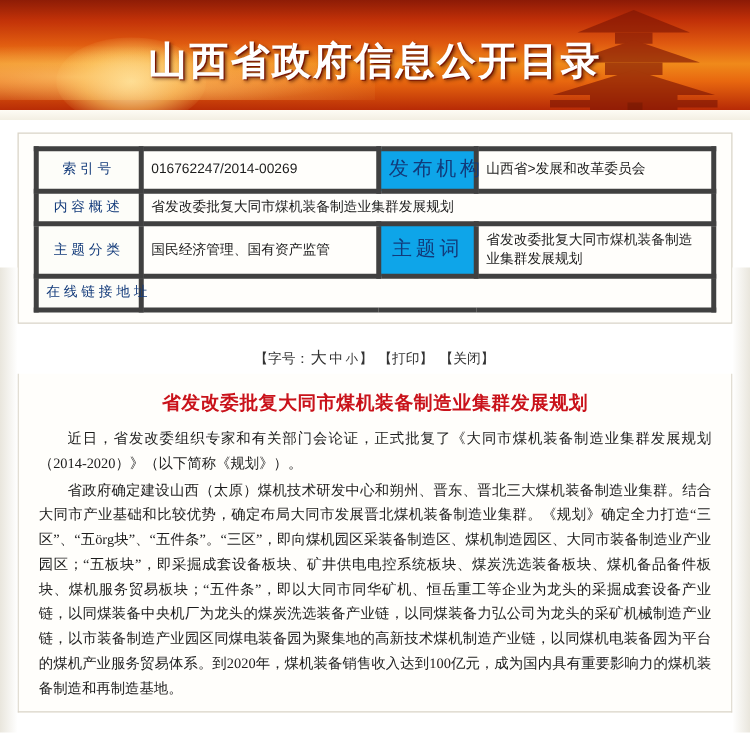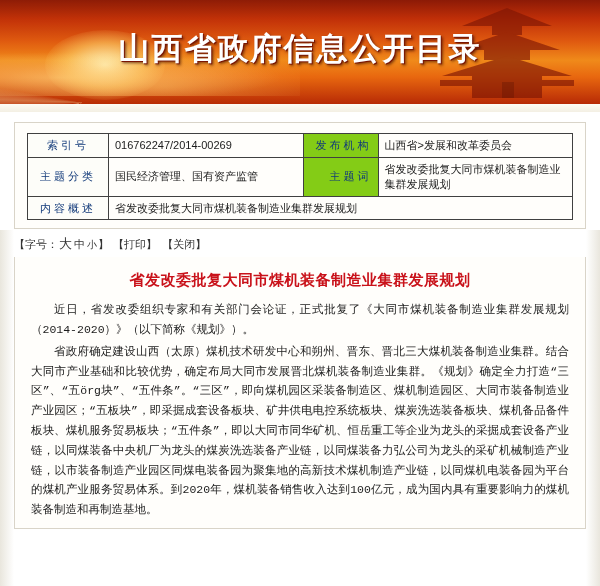--- a/index.html
+++ b/index.html
@@ -12,21 +12,21 @@
     background: #ffffff;
     font-family: "Liberation Sans", sans-serif;
     overflow: hidden;
     position: relative;
   }
 
   
   .banner {
     position: relative;
     width: 600px;
-    height: 104px;
+    height: 88px;
     background: linear-gradient(180deg, #8c1a06 0%, #c02f08 18%, #e05a10 40%, #f08a1a 58%, #e8670f 74%, #b72a06 100%);
     overflow: hidden;
   }
   .banner .sunbeams {
     position: absolute;
     top: -40px; left: -20px;
     width: 340px; height: 190px;
     background:
       conic-gradient(from 200deg at 30% 75%,
         rgba(255,230,150,0.55) 0deg, rgba(255,180,60,0.05) 6deg,
@@ -93,53 +93,53 @@
 
   
   table.meta {
     border-collapse: collapse;
     width: 100%;
     font-size: 11px;
     color: #1b1b1b;
     table-layout: fixed;
   }
   table.meta td {
-    border: 1px solid #404040;
+    border: 4px solid #404040;
     padding: 4px 6px;
     line-height: 1.35;
     vertical-align: middle;
   }
   td.lbl {
     width: 68px;
     text-align: center;
     color: #123a7a;
     background: #fdfdf9;
     letter-spacing: 3px;
     font-size: 11px;
     white-space: nowrap;
   }
   td.lbl2 {
     width: 62px;
-    text-align: right;
+    text-align: center;
     color: #123a7a;
-    background: #84cc16;
+    background: #0ea5e9;
     letter-spacing: 3px;
-    font-size: 11px;
+    font-size: 16px;
     white-space: nowrap;
   }
   td.val {
     color: #1b1b1b;
     font-size: 11px;
   }
   td.val.wide { }
 
   
   .toolrow {
-    margin: 6px 14px 0 14px;
-    text-align: left;
+    margin: 18px 14px 0 14px;
+    text-align: center;
     font-size: 11px;
     color: #333;
     width: 572px;
     box-sizing: border-box;
   }
   .toolrow .grp { display: inline-block; }
   .toolrow a {
     color: #333;
     text-decoration: none;
     margin: 0 1px;
@@ -161,21 +161,21 @@
   .art-title {
     text-align: center;
     color: #c9121a;
     font-family: "DejaVu Serif", "Liberation Serif", serif;
     font-weight: bold;
     font-size: 15px;
     letter-spacing: 0.5px;
     padding: 4px 0 10px 0;
   }
   .art-p {
-    font-family: Liberation Mono, monospace;
+    font-family: Liberation Serif, serif;
     font-size: 11.5px;
     line-height: 1.72;
     color: #1c1c1c;
     text-indent: 2em;
     text-align: justify;
     margin: 0 0 2px 0;
   }
 
   
   .watermark {
@@ -231,28 +231,32 @@
   <div class="sheet">
     <table class="meta">
       <tbody>
           <tr>
         <td class="lbl">索引号</td>
         <td class="val">016762247/2014-00269</td>
         <td class="lbl2">发布机构</td>
         <td class="val">山西省&gt;发展和改革委员会</td>
       </tr>
       <tr>
+        <td class="lbl">内容概述</td>
+        <td class="val wide" colspan="3">省发改委批复大同市煤机装备制造业集群发展规划</td>
+      </tr>
+      <tr>
         <td class="lbl">主题分类</td>
         <td class="val">国民经济管理、国有资产监管</td>
         <td class="lbl2">主题词</td>
         <td class="val">省发改委批复大同市煤机装备制造业集群发展规划</td>
       </tr>
       <tr>
-        <td class="lbl">内容概述</td>
-        <td class="val wide" colspan="3">省发改委批复大同市煤机装备制造业集群发展规划</td>
+        <td class="lbl">在线链接地址</td>
+        <td class="val wide" colspan="3"></td>
       </tr>
     </tbody>
       </table>
   </div>
 
   <div class="toolrow">
     <span class="grp">
       <span>【字号：</span><a href="#" class="fs-big">大</a><a href="#" class="fs-mid">中</a><a href="#" class="fs-sml">小</a><span>】</span>
     </span>
     <a href="#">【打印】</a>

